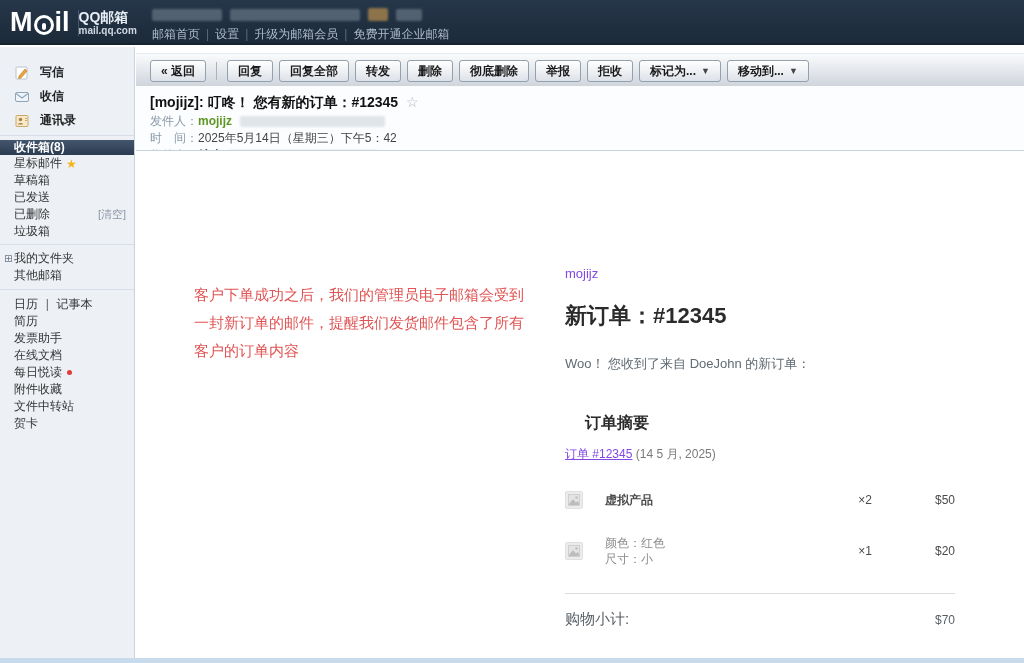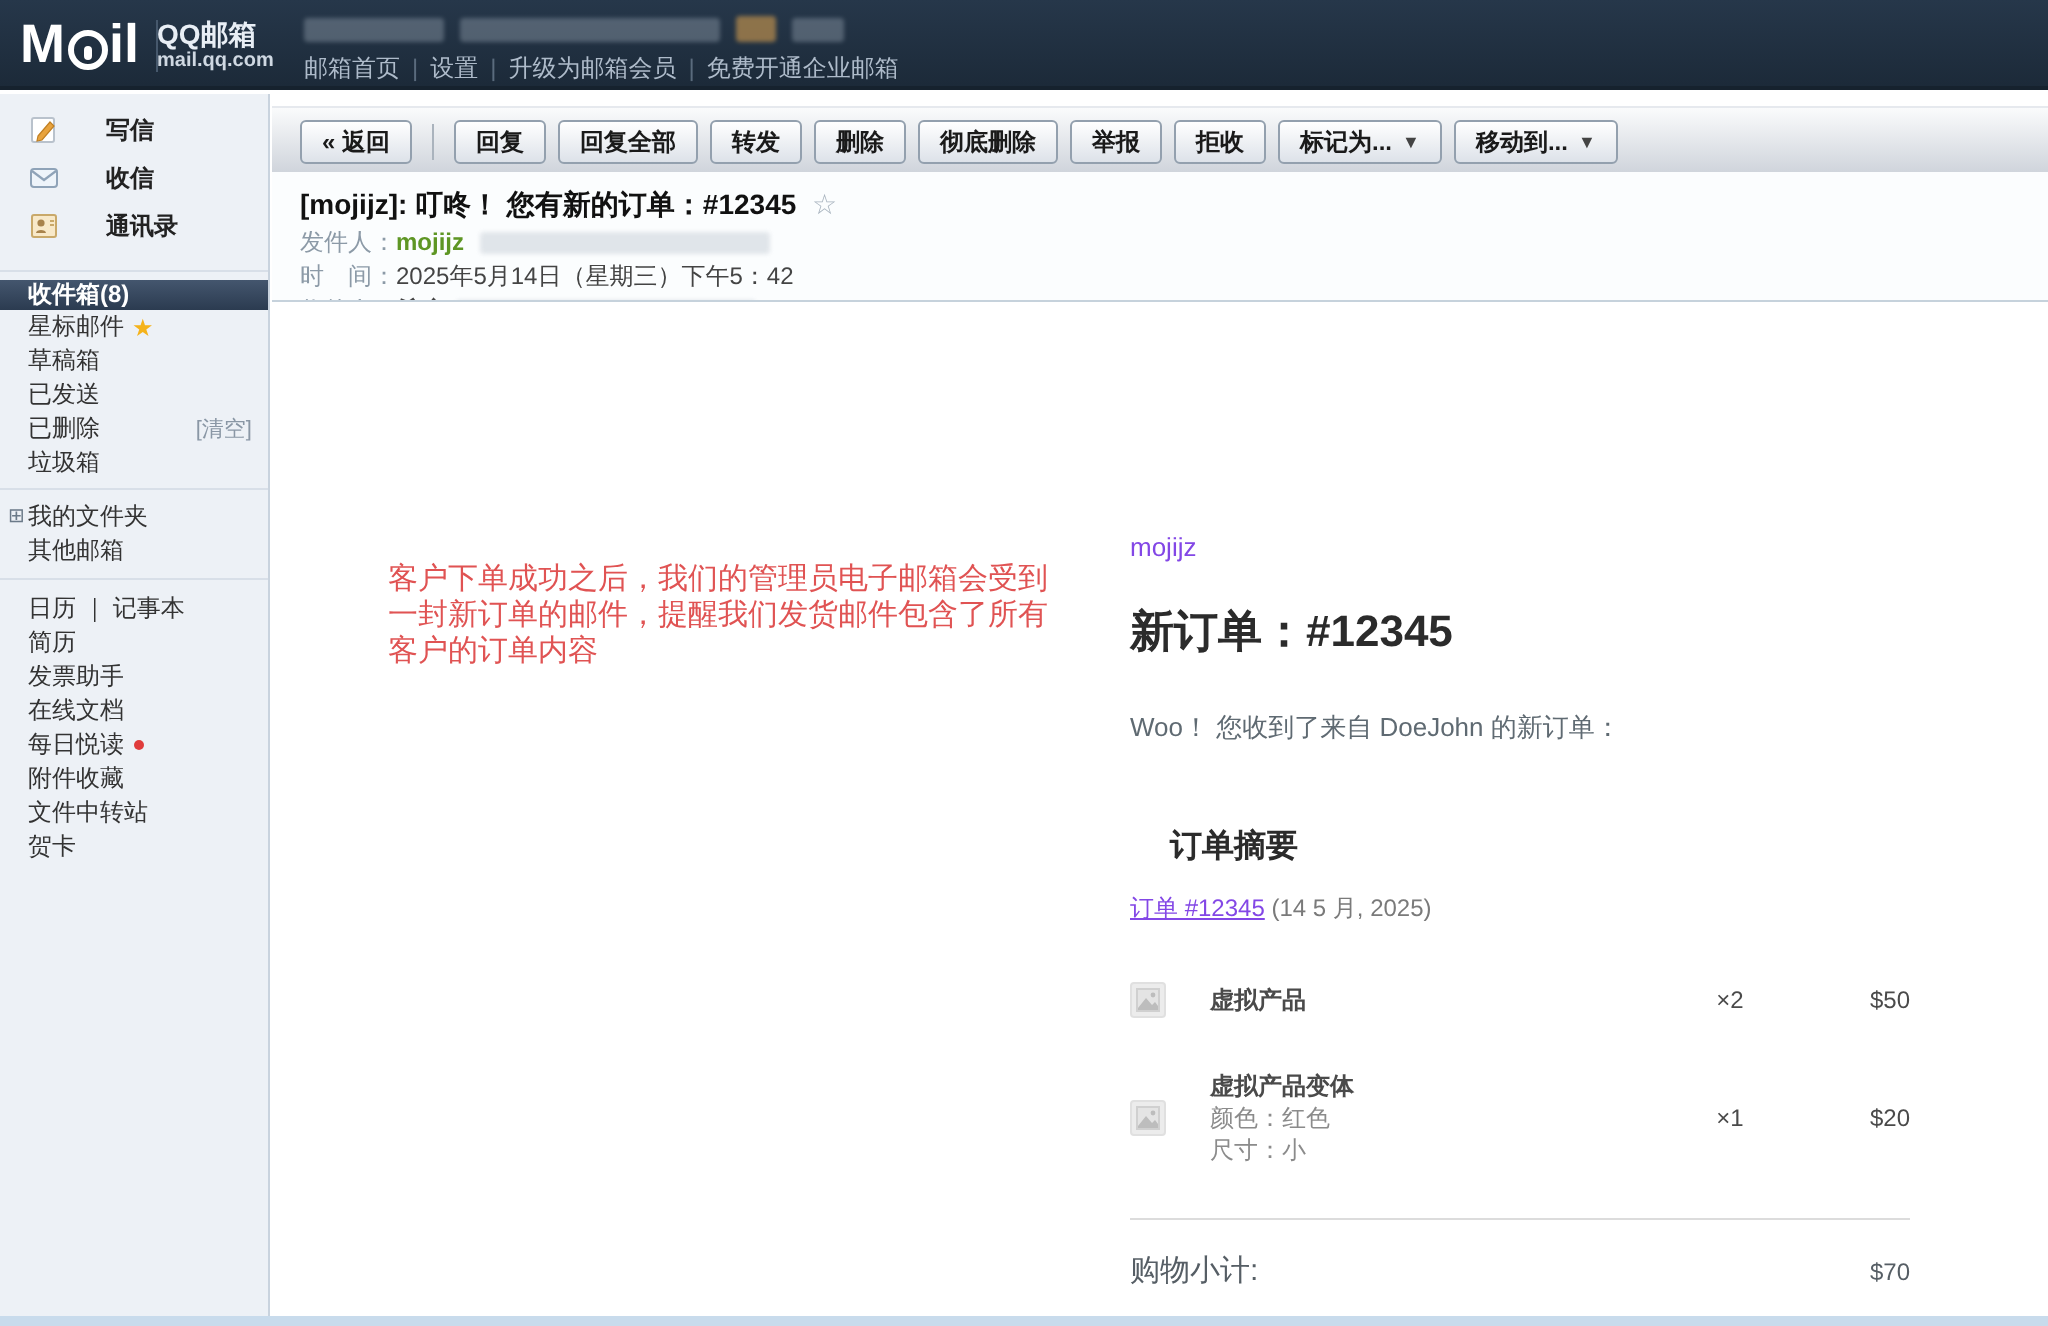--- a/index.html
+++ b/index.html
@@ -23,21 +23,21 @@
   .header-nav span.sep { color:#5a6b7d; margin:0 6px; }
   .header-nav a { color:#aebbca; text-decoration:none; cursor:pointer; }
   .redact { display:inline-block; background:#8d9aa8; opacity:.45; border-radius:2px; filter:blur(1px); }
   .hdr-redacts { position:absolute; left:152px; top:8px; display:flex; gap:8px; align-items:center; }
   .redact-amber { background:#a8834c; opacity:.8; }
 
   
   .sidebar { position:absolute; left:0; top:47px; width:135px; height:616px;
     background:#edf1f6; border-right:1px solid #c9d3de; font-size:12px; color:#333; }
   .side-compose { padding:10px 0 6px 14px; border-bottom:1px solid #d8dfe8; }
-  .compose-item { display:flex; align-items:flex-start; gap:23px; height:24px; cursor:pointer; color:#222; font-weight:bold; }
+  .compose-item { display:flex; align-items:flex-end; gap:10px; height:24px; cursor:pointer; color:#222; font-weight:bold; }
   .icon16 { width:16px; height:16px; display:inline-flex; }
   .side-folders { padding:4px 0; border-bottom:1px solid #d8dfe8; }
   .folder { display:flex; align-items:center; height:17px; padding:0 8px 0 14px; cursor:pointer; color:#333; }
   .folder .grow { flex:1; }
   .folder.selected { background:linear-gradient(#44566e,#2b3b50); color:#fff; font-weight:bold; height:15px; }
   .folder .star { color:#f5b31b; margin-left:4px; font-size:12px; }
   .folder .extra { color:#8a97a5; font-size:11px; }
   .side-sec { padding:5px 0; border-bottom:1px solid #d8dfe8; }
   .sec-item { display:flex; align-items:center; height:17px; padding:0 8px 0 4px; cursor:pointer; color:#333; }
   .expander { color:#6b7a89; font-size:10px; width:10px; margin-right:0; }
@@ -63,21 +63,21 @@
   .meta-label { color:#8c9aa7; }
   .meta-green { color:#5e9624; font-weight:bold; }
   .meta-val { color:#444; }
   .meta-redact { background:#cfd6dd; opacity:.6; }
 
   .head-divider { position:absolute; left:0; top:103px; width:888px; height:1px; background:#c6d2dc; }
 
   .body-area { position:absolute; left:0; top:104px; width:888px; height:502px; background:#fff; overflow:hidden; }
 
   .annotation { position:absolute; left:58px; top:130px; width:330px;
-    color:#e05353; font-size:15px; line-height:18px; }
+    color:#e05353; font-size:15px; line-height:28px; }
 
   .email-col { position:absolute; left:429px; top:115px; width:390px; }
   .store-link { font-size:13px; color:#8347e6; cursor:pointer; }
   .order-title { font-size:22px; font-weight:bold; color:#2b2b2b; margin-top:20px; }
   .intro { font-size:13px; color:#5f6a72; margin-top:24px; }
   .summary-title { font-size:16px; font-weight:bold; color:#2b2b2b; margin-top:40px;margin-left:20px; }
   .order-meta { font-size:12px; margin-top:12px; color:#7a7a7a; }
   .order-link { color:#8347e6; text-decoration:underline; cursor:pointer; }
   .items { margin-top:28px; }
   .item-row { display:flex; align-items:center; margin-bottom:26px; }
@@ -302,21 +302,20 @@
 
           <div class="item-row">
             <span class="thumb">
               <svg width="12" height="12" viewBox="0 0 12 12">
                   <rect x="0.5" y="0.5" width="11" height="11" fill="#e4e4e4" stroke="#d0d0d0"></rect>
                   <circle cx="8.5" cy="3.5" r="1.2" fill="#bdbdbd"></circle>
                   <path d="M1 10 L5 5 L8 8.5 L9.5 7 L11 9 L11 11 L1 11 Z" fill="#bdbdbd"></path>
                 </svg>
             </span>
             <div class="item-info">
-              <div class="item-name">虚拟产品变体</div>
               <div class="item-attr">颜色：红色</div>
               <div class="item-attr">尺寸：小</div>
             </div>
             <div class="item-qty">×1</div>
             <div class="item-price">$20</div>
           </div>
         </div>
 
         <div class="rule"></div>
 

